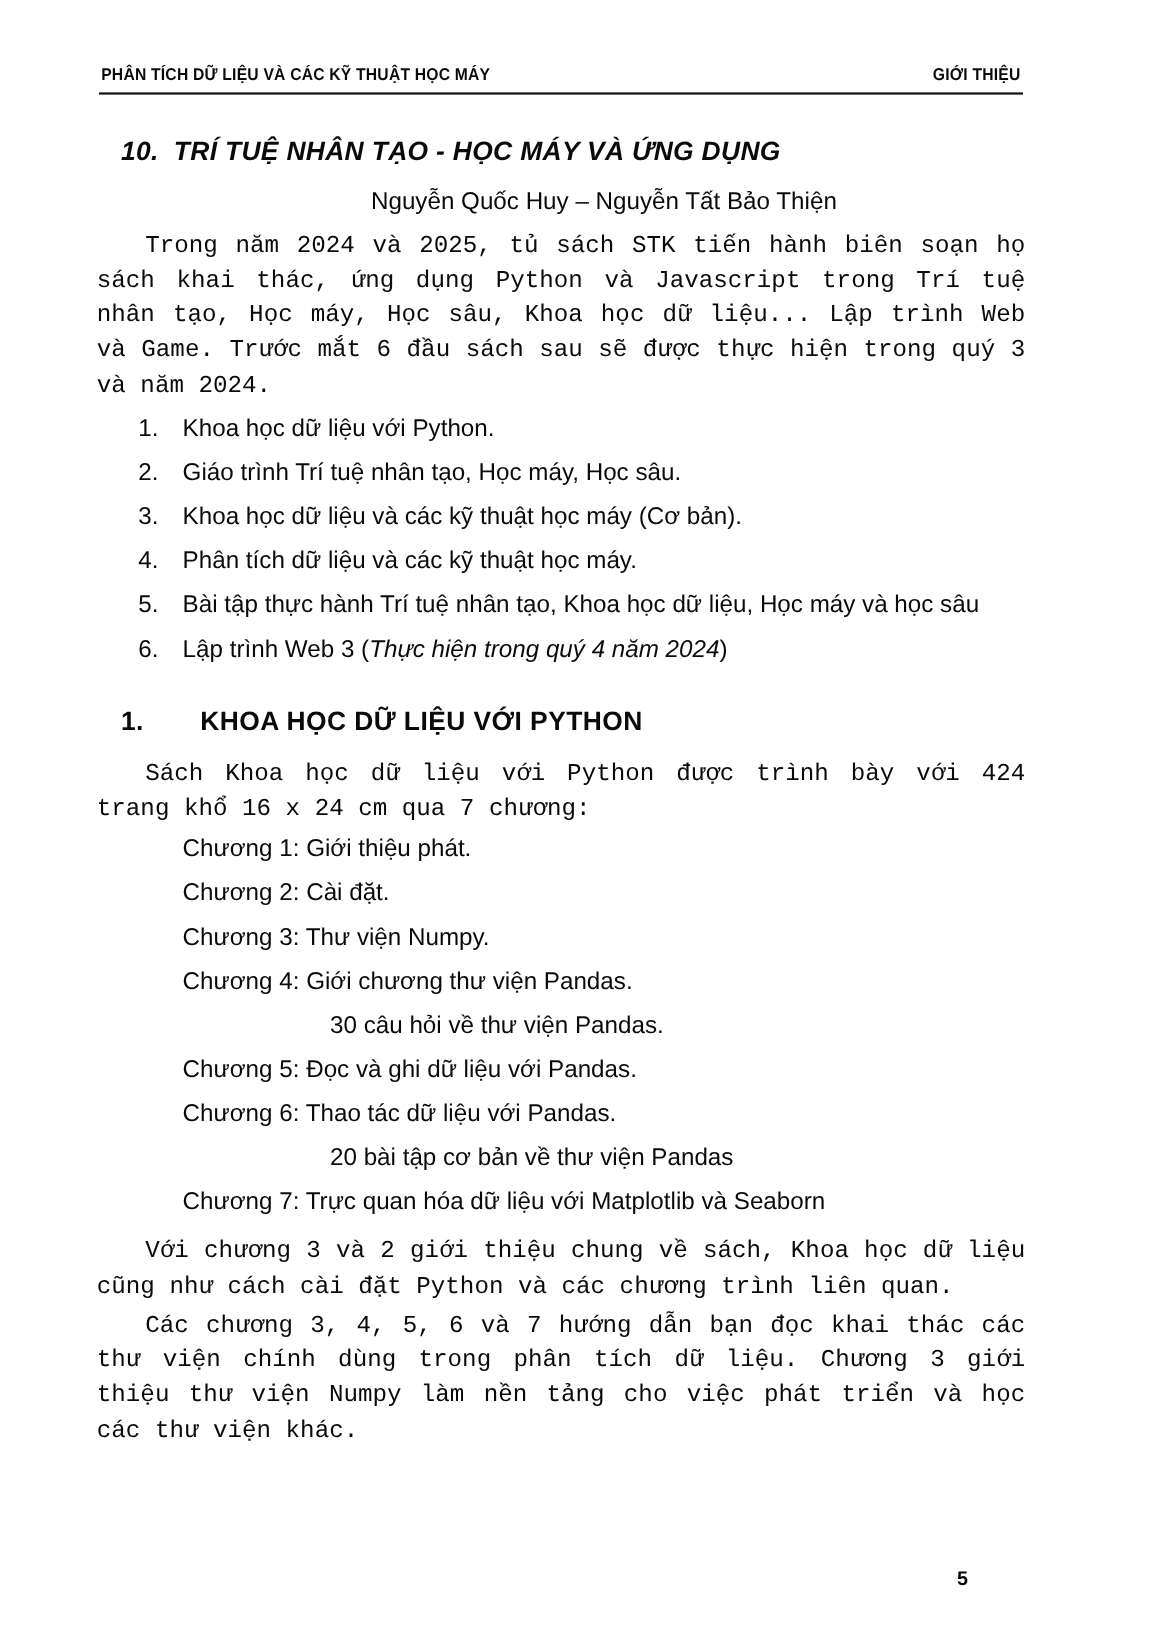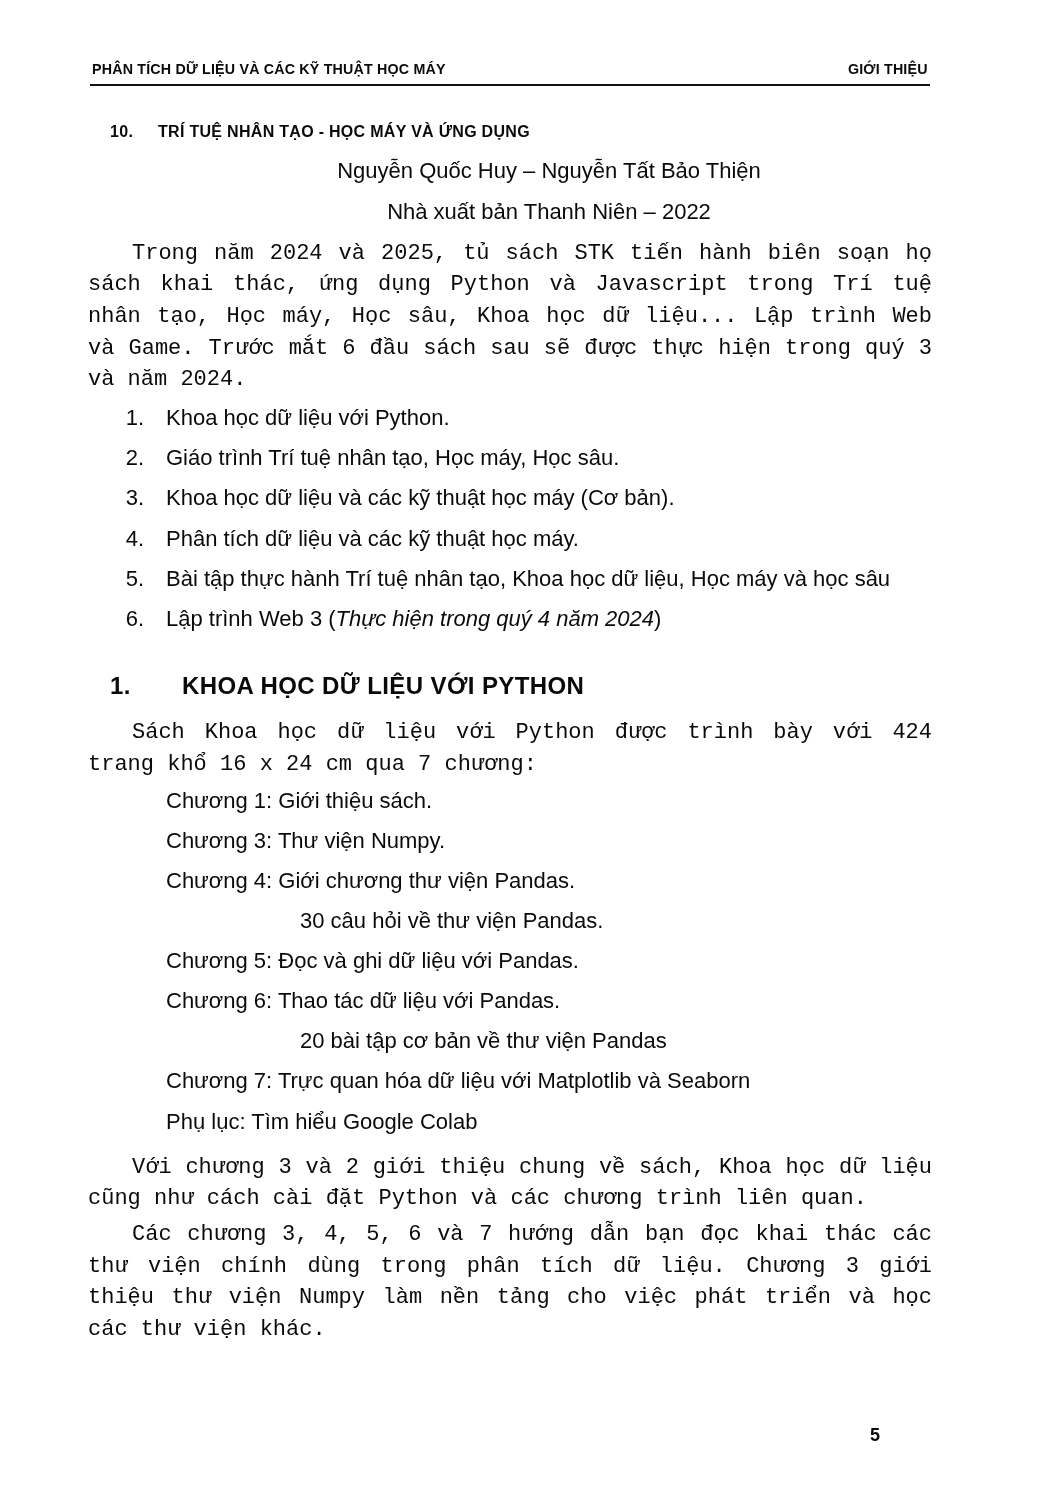--- a/index.html
+++ b/index.html
@@ -52,24 +52,25 @@
   
   .content {
     margin-top: 34px;
     font-size: 21.5px;
     line-height: 1.46;
   }
   .sec-title {
     display: flex;
     align-items: flex-end;
     font-weight: bold;
-    font-size: 16px;
+    font-size: 24px;
     letter-spacing: 0.3px;
     margin-left: 22px;
     margin-bottom: 12px;
+    font-style: italic;
   }
   .sec-title .num {
     width: 48px;
     flex: none;
   }
   .sec-title .txt {
     white-space: nowrap;
   }
   .indent-line {
     margin-left: 78px;
@@ -148,21 +149,20 @@
   <div class="header-rule"></div>
 
   <div class="content">
 
     <div class="sec-title">
       <span class="num">10.</span>
       <span class="txt">TRÍ TUỆ NHÂN TẠO - HỌC MÁY VÀ ỨNG DỤNG</span>
     </div>
 
     <div class="indent-line">Nguyễn Quốc Huy – Nguyễn Tất Bảo Thiện</div>
-    <div class="indent-line">Nhà xuất bản Thanh Niên – 2022</div>
 
     <div class="para">Trong năm 2024 và 2025, tủ sách STK tiến hành biên soạn họ sách khai thác, ứng dụng Python và Javascript trong Trí tuệ nhân tạo, Học máy, Học sâu, Khoa học dữ liệu... Lập trình Web và Game. Trước mắt 6 đầu sách sau sẽ được thực hiện trong quý 3 và năm 2024.</div>
 
     <ol class="booklist">
       <li>
         <span class="idx">1.</span>
         <span class="txt">Khoa học dữ liệu với Python.</span>
       </li>
       <li>
         <span class="idx">2.</span>
@@ -189,29 +189,29 @@
     </ol>
 
     <div class="sec2-title">
       <span class="num">1.</span>
       <span class="txt">KHOA HỌC DỮ LIỆU VỚI PYTHON</span>
     </div>
 
     <div class="para">Sách Khoa học dữ liệu với Python được trình bày với 424 trang khổ 16 x 24 cm qua 7 chương:</div>
 
     <div>
-      <div class="chapter-line">Chương 1: Giới thiệu sách.</div>
+      <div class="chapter-line">Chương 1: Giới thiệu phát.</div>
+      <div class="chapter-line">Chương 2: Cài đặt.</div>
       <div class="chapter-line">Chương 3: Thư viện Numpy.</div>
       <div class="chapter-line">Chương 4: Giới chương thư viện Pandas.</div>
       <div class="chapter-line sub">30 câu hỏi về thư viện Pandas.</div>
       <div class="chapter-line">Chương 5: Đọc và ghi dữ liệu với Pandas.</div>
       <div class="chapter-line">Chương 6: Thao tác dữ liệu với Pandas.</div>
       <div class="chapter-line sub">20 bài tập cơ bản về thư viện Pandas</div>
       <div class="chapter-line">Chương 7: Trực quan hóa dữ liệu với Matplotlib và Seaborn</div>
-      <div class="chapter-line">Phụ lục: Tìm hiểu Google Colab</div>
     </div>
 
     <div class="spacer-6"></div>
 
     <div class="para">Với chương 3 và 2 giới thiệu chung về sách, Khoa học dữ liệu cũng như cách cài đặt Python và các chương trình liên quan.</div>
     <div class="para">Các chương 3, 4, 5, 6 và 7 hướng dẫn bạn đọc khai thác các thư viện chính dùng trong phân tích dữ liệu. Chương 3 giới thiệu thư viện Numpy làm nền tảng cho việc phát triển và học các thư viện khác.</div>
 
   </div>
 
   <div class="page-num">5</div>

